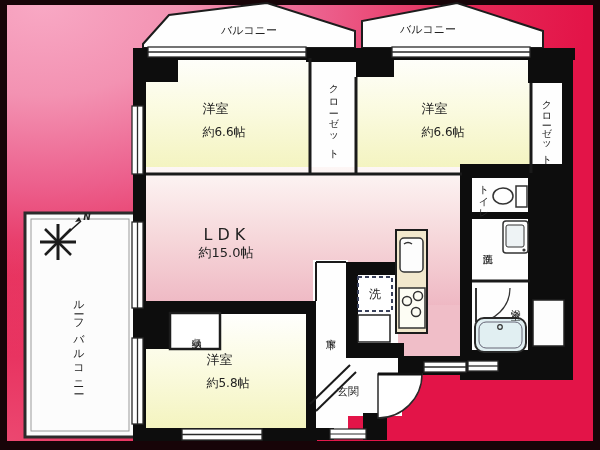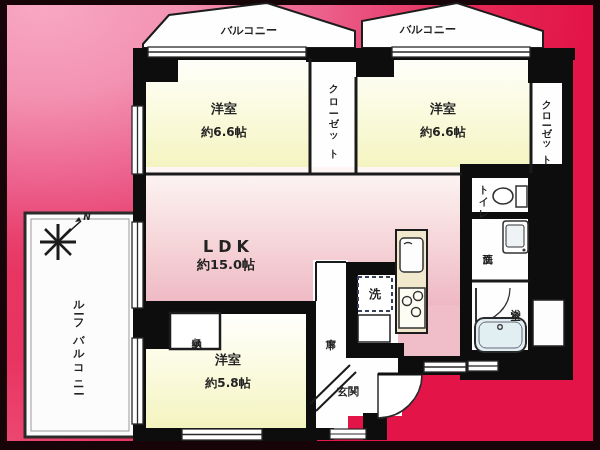--- a/index.html
+++ b/index.html
@@ -3,22 +3,22 @@
 <meta charset="utf-8">
 <style>
   html,body{margin:0;padding:0;}
   #stage{position:relative;width:600px;height:450px;background:#170408;overflow:hidden;
          font-family:"DejaVu Sans",sans-serif;}
   #bg{position:absolute;left:7px;top:5px;right:7px;bottom:9px;
       background:
         radial-gradient(95% 75% at 0% 100%, rgba(255,190,205,0.30) 0%, rgba(255,190,205,0.10) 45%, rgba(255,190,205,0) 62%),
         radial-gradient(150% 130% at 6% 0%, #f8a8c4 0%, #f392b2 16%, #ec5f8c 32%, #e62a58 48%, #e31448 62%, #e31448 100%);}
   #plan-svg{position:absolute;left:0;top:0;width:600px;height:450px;}
-  .label{position:absolute;transform:translate(-50%,-50%);color:#222;font-weight:700;
-         white-space:nowrap;text-align:center;line-height:1.25;}
+  .label{position:absolute;transform:translate(-50%,-50%);color:#222;font-weight:400;
+         white-space:nowrap;text-align:left;line-height:1.25;}
   .vtext{writing-mode:vertical-rl;text-orientation:upright;letter-spacing:3px;}
   .fs10{font-size:10px;} .fs11{font-size:11px;} .fs12{font-size:12px;}
   .roomname{font-size:13px;} .roomsize{font-size:12px;margin-top:8px;}
   .ldk-name{font-size:16px;letter-spacing:5px;text-indent:5px;}
   .ldk-size{font-size:13px;}
   .compass-n{position:absolute;font-size:9px;font-style:italic;font-weight:700;color:#222;
              transform:translate(-50%,-50%);}
 </style>
 </head>
 <body>
@@ -191,21 +191,21 @@
   <div class="label fs11" style="left:428px;top:30px;">バルコニー</div>
 
   <div class="label" style="left:224px;top:121px;">
     <div class="roomname">洋室</div>
     <div class="roomsize">約6.6帖</div>
   </div>
   <div class="label" style="left:443px;top:121px;">
     <div class="roomname">洋室</div>
     <div class="roomsize">約6.6帖</div>
   </div>
-  <div class="label" style="left:226px;top:255px;">
+  <div class="label" style="left:226px;top:243px;">
     <div class="ldk-name">LDK</div>
     <div class="ldk-size">約15.0帖</div>
   </div>
   <div class="label" style="left:228px;top:372px;">
     <div class="roomname">洋室</div>
     <div class="roomsize">約5.8帖</div>
   </div>
 
   <div class="label vtext fs10" style="left:333px;top:117px;letter-spacing:4px;">クローゼット</div>
   <div class="label vtext fs10" style="left:546px;top:127px;letter-spacing:2px;">クローゼット</div>

